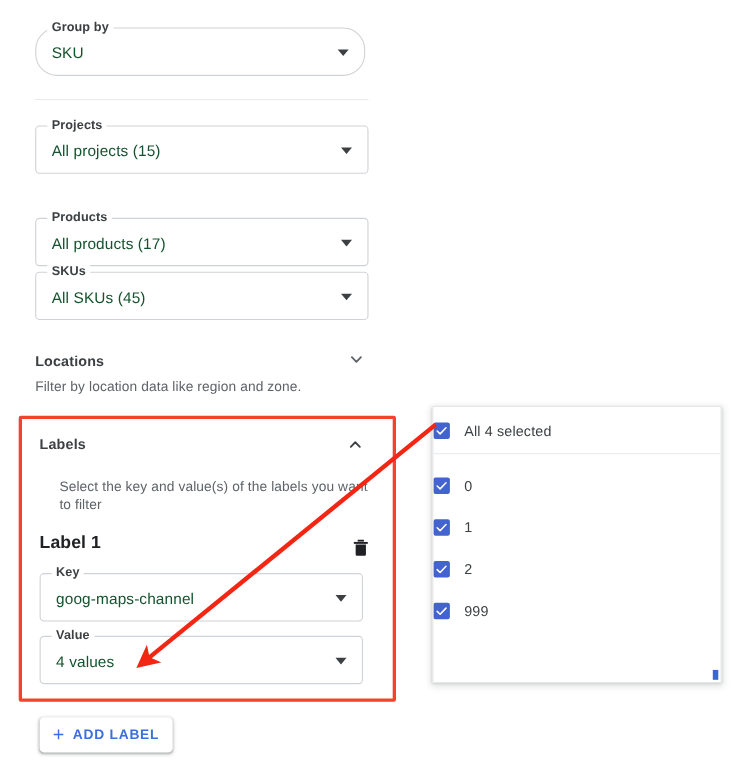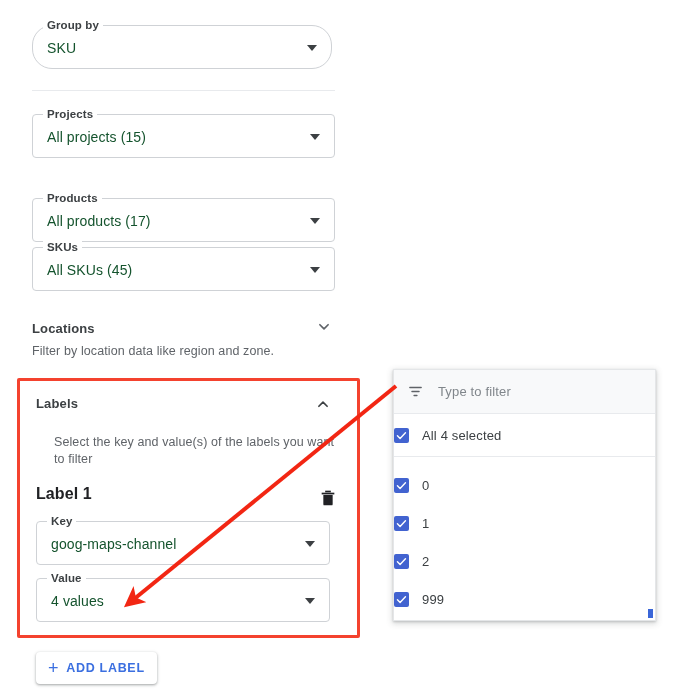--- a/index.html
+++ b/index.html
@@ -261,30 +261,20 @@
 
     <button class="add-btn" style="left:36px; top:652px;">
       <span class="plus">+</span>
       <span>ADD LABEL</span>
     </button>
   </div>
 
   <div class="clip-remnant" style="left:400px; top:357px; width:250px;">&nbsp;</div>
 
   <div class="panel">
-    <div class="panel-search">
-      <span class="filter-icon">
-        <svg width="17" height="17" viewBox="0 0 24 24">
-          <rect x="3" y="5.4" width="18" height="2.0" rx="1" fill="#5f6368"></rect>
-          <rect x="6" y="11" width="12" height="2.0" rx="1" fill="#5f6368"></rect>
-          <rect x="9" y="16.6" width="6" height="2.0" rx="1" fill="#5f6368"></rect>
-        </svg>
-      </span>
-      <span class="ph">Type to filter</span>
-    </div>
 
     <div class="panel-row select-all">
       <span class="cb">
         <svg width="13" height="13" viewBox="0 0 24 24">
             <path d="M4.5 12.6 L9.4 17.4 L19.3 7.1" fill="none" stroke="#fff" stroke-width="2.6" stroke-linecap="round" stroke-linejoin="round"></path>
           </svg>
       </span>
       <span class="txt">All 4 selected</span>
     </div>
 

